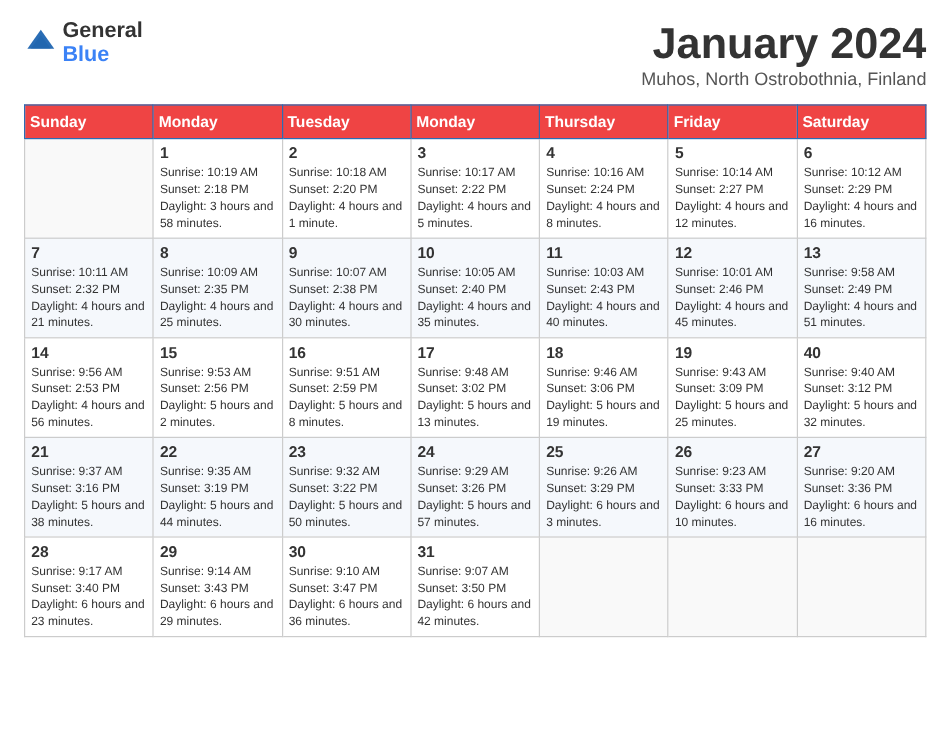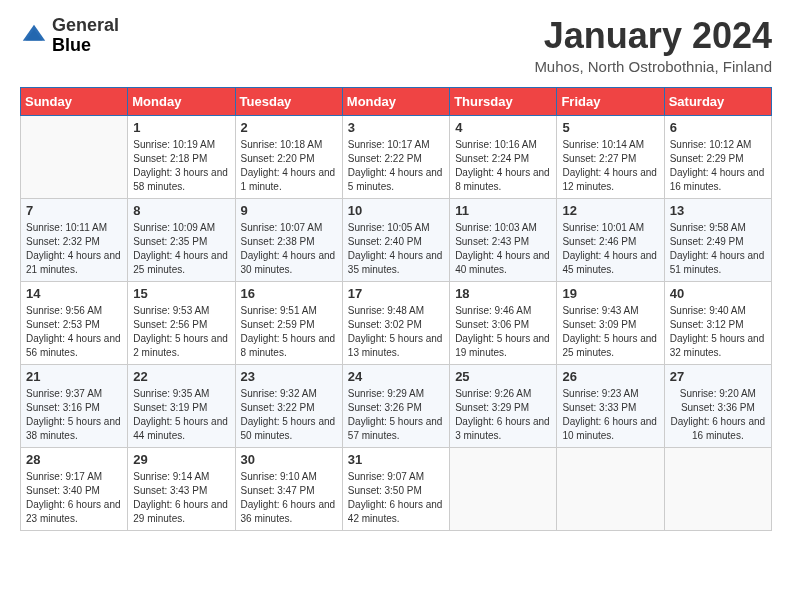--- a/index.html
+++ b/index.html
@@ -27,21 +27,21 @@
       line-height: 1.1;
     }
     .logo-general {
       font-size: 18px;
       font-weight: bold;
       color: #333;
     }
     .logo-blue {
       font-size: 18px;
       font-weight: bold;
-      color: #000000;
+      color: #3b82f6;
     }
     .logo-icon {
       width: 28px;
       height: 28px;
     }
     .title-block {
       text-align: right;
     }
     .month-title {
       font-size: 36px;
@@ -289,21 +289,21 @@
 Daylight: 6 hours and 3 minutes.</div>
         </td>
         <td>
           <div class="day-number">26</div>
           <div class="day-info" style="white-space: pre-line;">Sunrise: 9:23 AM
 Sunset: 3:33 PM
 Daylight: 6 hours and 10 minutes.</div>
         </td>
         <td>
           <div class="day-number">27</div>
-          <div class="day-info" style="white-space: pre-line; text-align: center;">Sunrise: 9:20 AM
+          <div class="day-info" style="white-space: pre-line;">Sunrise: 9:20 AM
 Sunset: 3:36 PM
 Daylight: 6 hours and 16 minutes.</div>
         </td>
       </tr>
       <tr>
         <td>
           <div class="day-number">28</div>
           <div class="day-info" style="white-space: pre-line;">Sunrise: 9:17 AM
 Sunset: 3:40 PM
 Daylight: 6 hours and 23 minutes.</div>

